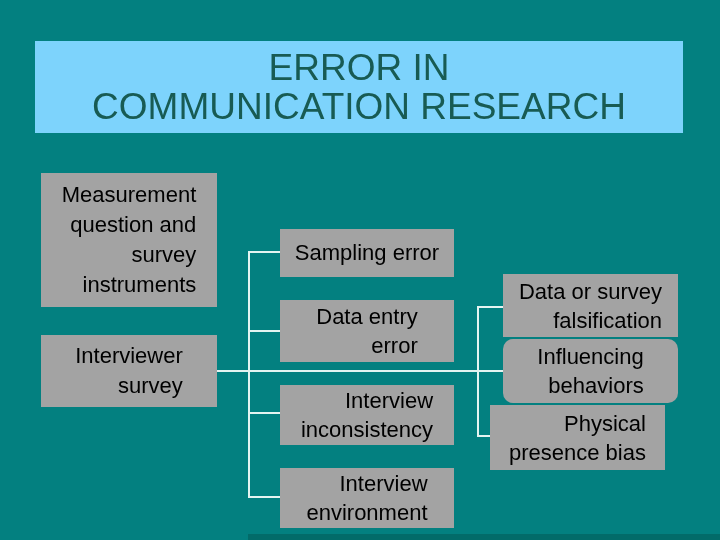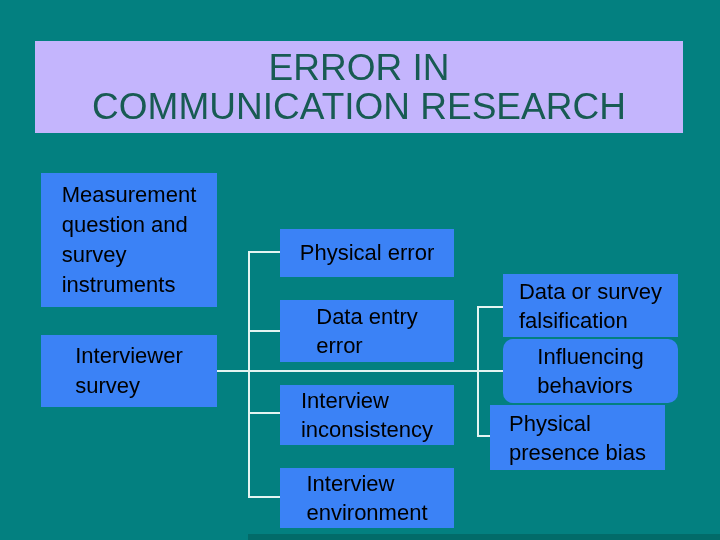--- a/index.html
+++ b/index.html
@@ -13,40 +13,40 @@
   .slide {
     position: relative;
     width: 720px;
     height: 540px;
     background: #038080;
   }
   .title-box {
     position: absolute;
     left: 35px; top: 41px;
     width: 648px; height: 92px;
-    background: #c4b5fd;
+    background: #7dd3fc;
     display: flex;
     align-items: center;
     justify-content: center;
   }
   .title-text {
     color: #185b53;
     font-size: 37px;
     line-height: 39px;
     text-align: center;
     white-space: pre-line;
   }
   .node {
     position: absolute;
-    background: #3b82f6;
+    background: #a3a3a3;
     color: #000000;
     display: flex;
     align-items: center;
     justify-content: center;
-    text-align: left;
+    text-align: right;
     white-space: pre-line;
     font-size: 22px;
     line-height: 30px;
     z-index: 2;
   }
   .connector {
     position: absolute;
     background: #e4f4f1;
     z-index: 1;
   }
@@ -100,21 +100,21 @@
   <div class="connector c-h-falsification"></div>
   <div class="connector c-h-physical"></div>
 
   <div class="node n-measurement">Measurement
 question and
 survey
 instruments</div>
   <div class="node n-interviewer">Interviewer
 survey</div>
 
-  <div class="node n-sampling">Physical error</div>
+  <div class="node n-sampling">Sampling error</div>
   <div class="node n-dataentry">Data entry
 error</div>
   <div class="node n-inconsist">Interview
 inconsistency</div>
   <div class="node n-environment">Interview
 environment</div>
 
   <div class="node n-falsification">Data or survey
 falsification</div>
   <div class="node n-influencing">Influencing

